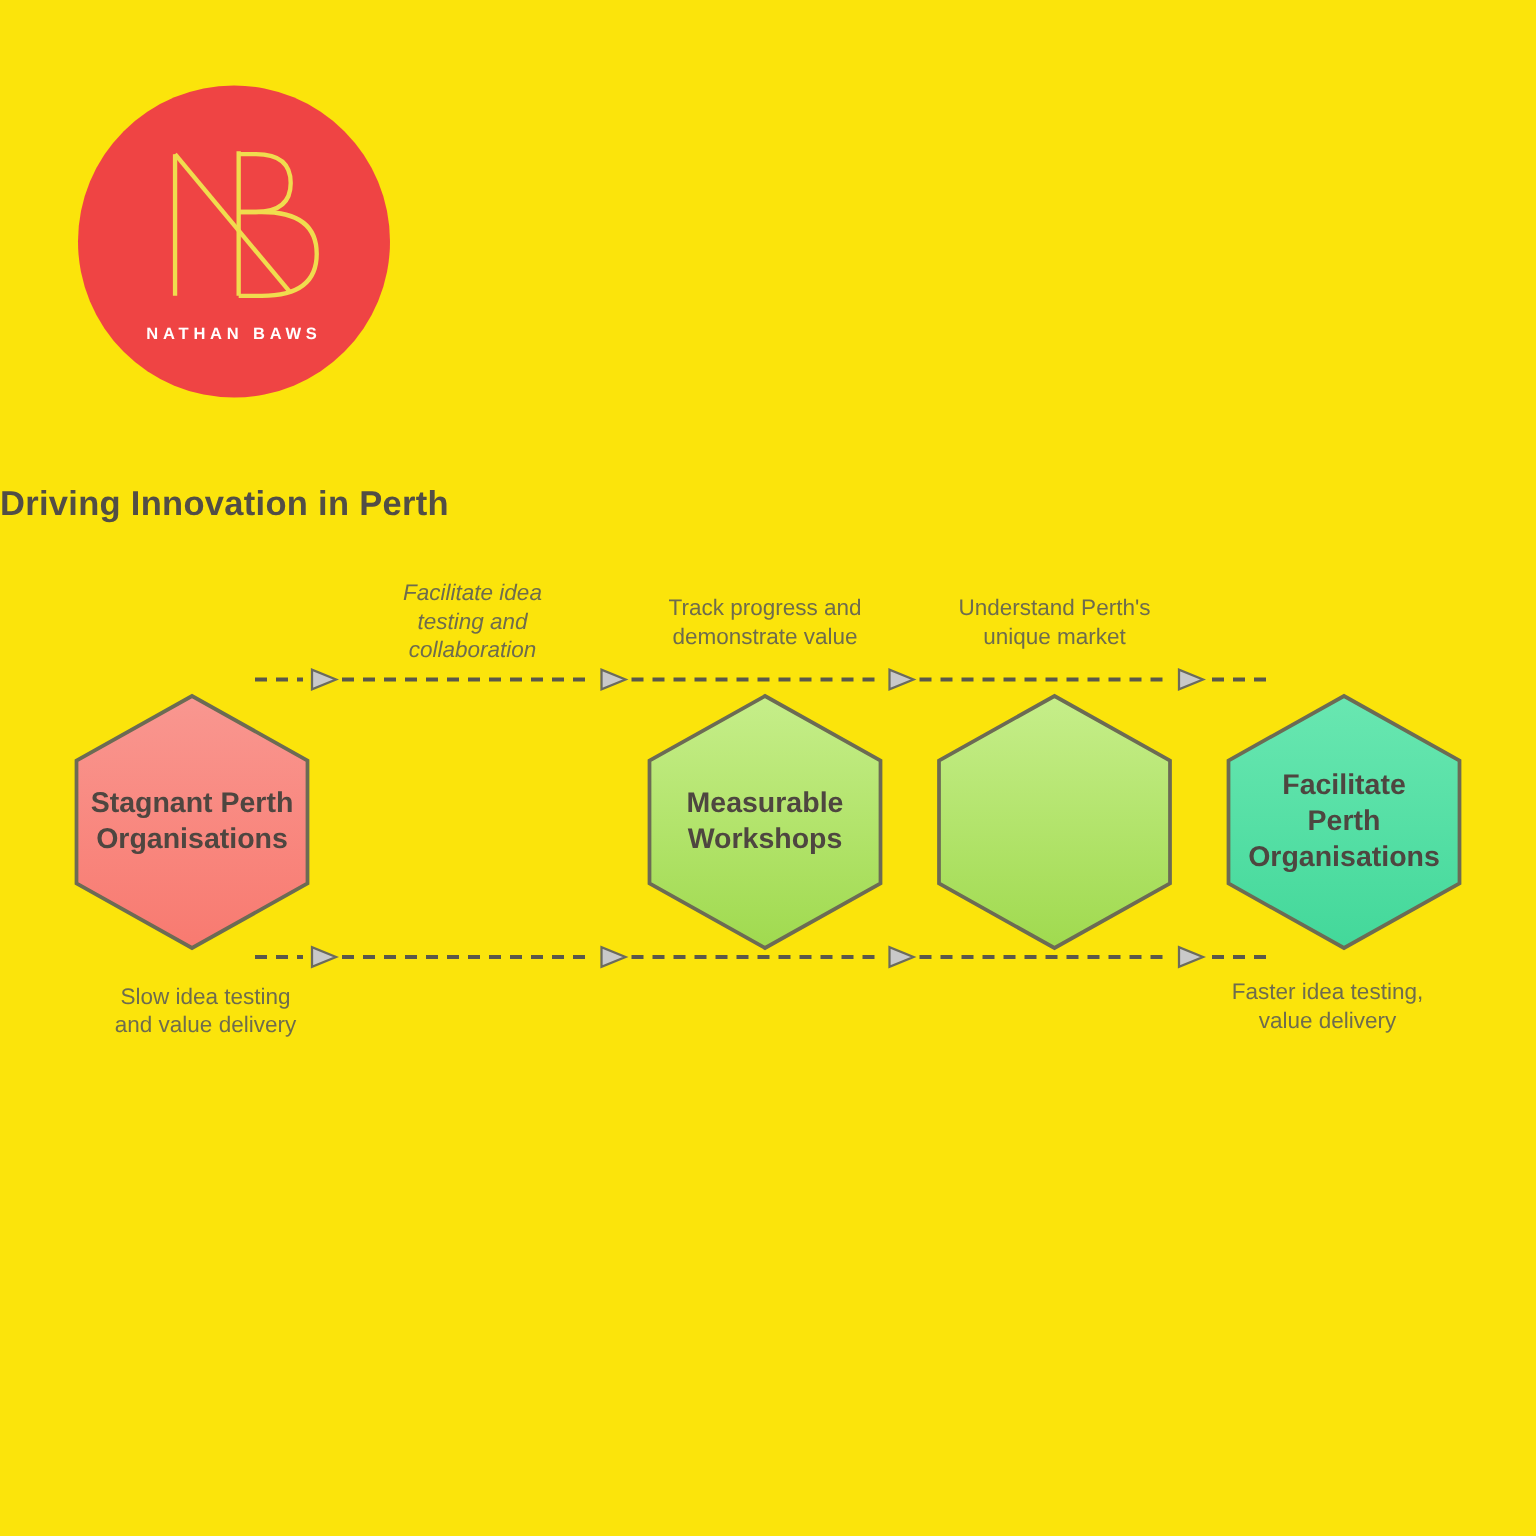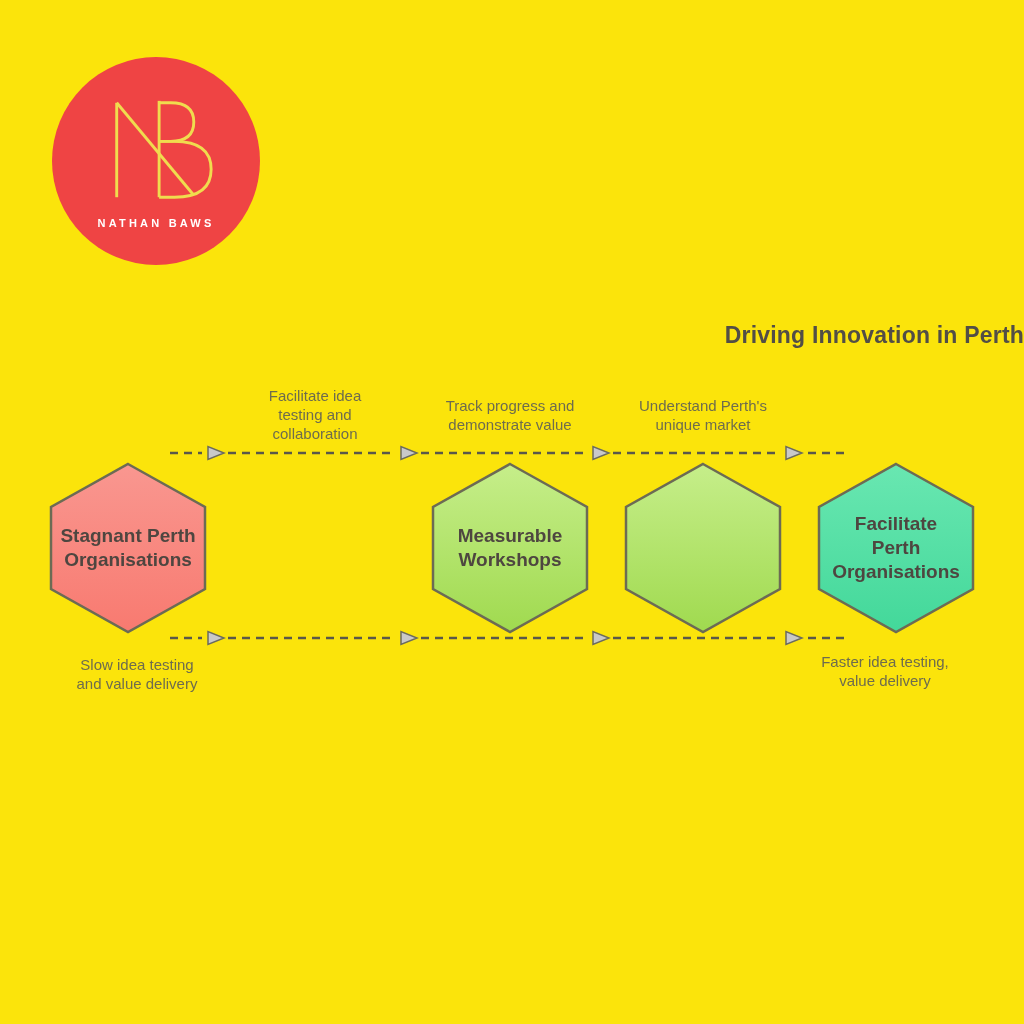--- a/index.html
+++ b/index.html
@@ -14,42 +14,42 @@
     background:#ef4444;border-radius:50%;
   }
   .logo .monogram{position:absolute;left:57px;top:40px;}
   .logo .brand{
     position:absolute;left:0;right:0;top:160px;text-align:center;
     color:#FFFFFF;font-size:11px;font-weight:bold;letter-spacing:3.2px;
     white-space:nowrap;
   }
   
   .title{
-    position:absolute;left:0;right:0;top:322px;text-align:right;
+    position:absolute;left:0;right:0;top:322px;text-align:left;
     font-size:23px;font-weight:bold;color:#524E46;letter-spacing:.2px;
   }
   
   .hex{position:absolute;top:462px;width:160px;height:172px;}
   .hex svg{position:absolute;left:0;top:0;}
   .hex .hex-label{
     position:absolute;left:8px;right:8px;top:0;bottom:0;
     display:flex;align-items:center;justify-content:center;text-align:center;
     font-size:19px;line-height:24px;font-weight:bold;color:#4E4640;
     white-space:pre-line;
   }
   .hex1{left:48px;} .hex2{left:241px;} .hex3{left:430px;} .hex4{left:623px;} .hex5{left:816px;}
   
   .arrow{position:absolute;left:170px;width:682px;height:16px;}
   .arrow-top{top:445px;} .arrow-bottom{top:630px;}
   
   .note{
     position:absolute;text-align:center;color:#6E6C4E;
     font-size:15px;line-height:19px;white-space:pre-line;
   }
-  .note-t1{left:230px;top:386px;width:170px;}
+  .note-t1{left:230px;top:386px;width:170px;font-style:italic;}
   .note-t2{left:425px;top:396px;width:170px;}
   .note-t3{left:618px;top:396px;width:170px;}
   .note-start{left:52px;top:655px;width:170px;}
   .note-end{left:800px;top:652px;width:170px;}
 </style>
 </head>
 <body>
 
 <div class="canvas">
 

